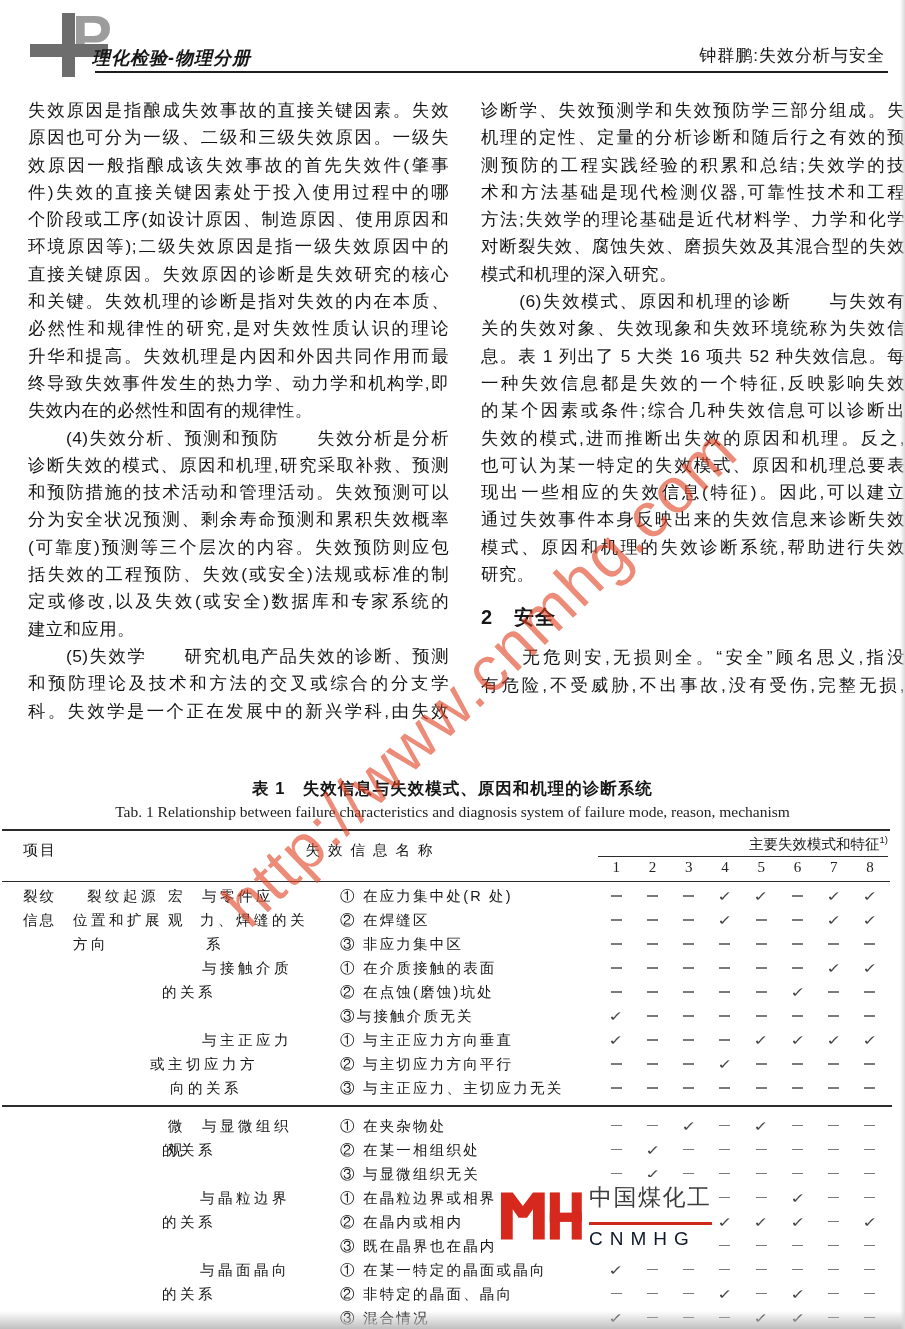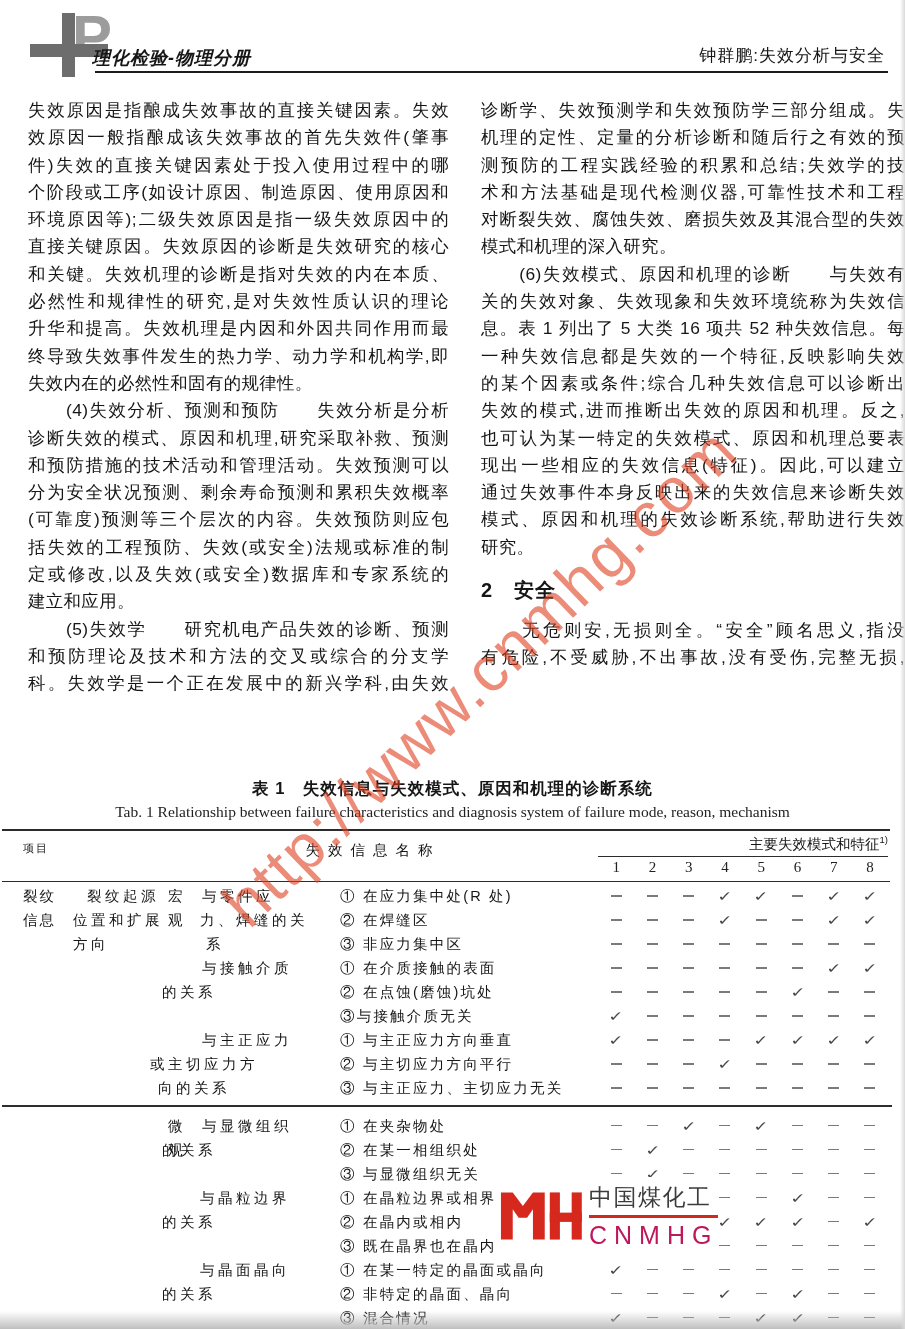--- a/index.html
+++ b/index.html
@@ -32,21 +32,21 @@
 
   
   .tbl-title{position:absolute;left:0;top:778px;width:905px;text-align:center;font-weight:bold;
              font-size:16.5px;letter-spacing:1px;}
   .tbl-sub{position:absolute;left:0;top:803px;width:905px;text-align:center;font-size:15.5px;
            font-family:"Liberation Serif",serif;color:#222;}
   .rule{position:absolute;left:2px;width:888px;background:#2b2b2b;}
   .rule-top{top:829px;height:1.6px;}
   .rule-subhdr{left:598px;width:290px;top:856px;height:1.1px;}
   .rule-hdr{top:881px;height:1.4px;}
-  .hdr-item{position:absolute;left:23px;top:841px;font-size:11px;letter-spacing:2px;text-align:right;}
+  .hdr-item{position:absolute;left:23px;top:841px;font-size:15px;letter-spacing:2px;text-align:right;}
   .hdr-name{position:absolute;left:150px;top:841px;width:440px;text-align:center;font-size:14.5px;
             letter-spacing:2px;}
   .hdr-modes{position:absolute;left:598px;top:834px;width:290px;text-align:right;font-size:14.5px;}
   .hdr-modes sup{font-size:9.5px;}
   .hdr-nums{position:absolute;left:598px;top:859px;width:290px;display:flex;
             font-family:"Liberation Serif",serif;font-size:15px;color:#222;}
   .hdr-nums span{flex:1;text-align:center;}
 
   .rows{position:absolute;left:0;top:884px;width:905px;}
   .trow{position:relative;height:24px;}
@@ -61,43 +61,44 @@
   .mcell{flex:1;display:flex;align-items:center;justify-content:center;}
   .check{font-size:14px;color:#474747;transform:scaleX(1.3);}
   .dashline{display:block;width:11px;height:1.4px;background:#7a7a7a;}
   .tdivider{height:1.5px;background:#2e2e2e;margin:5px 0 7px;width:890px;margin-left:2px;}
 
   
   .brand{position:absolute;left:494px;top:1177px;width:222px;height:78px;background:#ffffff;
          display:flex;align-items:center;z-index:5;}
   .brand-glyph{width:88px;height:64px;flex:0 0 auto;}
   .brand-text{margin-left:7px;}
-  .brand-cn{font-size:23px;color:#3c3c3c;letter-spacing:1.5px;padding-bottom:2px;
+  .brand-cn{font-size:23px;color:#3c3c3c;letter-spacing:1.5px;padding-bottom:9px;
             border-bottom:3px solid #cf2a1b;white-space:nowrap;}
-  .brand-en{font-size:25px;color:#be185d;letter-spacing:7px;margin-top:3px;white-space:nowrap;}
+  .brand-en{font-size:19px;color:#0f172a;letter-spacing:7px;margin-top:3px;white-space:nowrap;}
 
   .bottom-shade{position:absolute;left:0;top:1311px;width:905px;height:18px;
                 background:linear-gradient(rgba(255,255,255,0),#bfbfbf);}
   .right-shade{position:absolute;right:0;top:0;width:5px;height:1329px;
                background:linear-gradient(to right,rgba(255,255,255,0),#d9d9d9);}
 </style>
 </head>
 <body>
 
 <div class="page">
 
   <div class="logo-p">P</div>
   <div class="logo-cross-v"></div>
   <div class="logo-cross-h"></div>
   <div class="journal-title">理化检验-物理分册</div>
   <div class="header-article">钟群鹏:失效分析与安全</div>
   <div class="header-rule"></div>
 
   <div class="colL">
       <div class="line">失效原因是指酿成失效事故的直接关键因素。失效</div>
+      <div class="line">原因也可分为一级、二级和三级失效原因。一级失</div>
       <div class="line">效原因一般指酿成该失效事故的首先失效件(肇事</div>
       <div class="line">件)失效的直接关键因素处于投入使用过程中的哪</div>
       <div class="line">个阶段或工序(如设计原因、制造原因、使用原因和</div>
       <div class="line">环境原因等);二级失效原因是指一级失效原因中的</div>
       <div class="line">直接关键原因。失效原因的诊断是失效研究的核心</div>
       <div class="line">和关键。失效机理的诊断是指对失效的内在本质、</div>
       <div class="line">必然性和规律性的研究,是对失效性质认识的理论</div>
       <div class="line">升华和提高。失效机理是内因和外因共同作用而最</div>
       <div class="line">终导致失效事件发生的热力学、动力学和机构学,即</div>
       <div class="line nj">失效内在的必然性和固有的规律性。</div>
@@ -111,20 +112,21 @@
       <div class="line nj">建立和应用。</div>
       <div class="line">　　(5)失效学　　研究机电产品失效的诊断、预测</div>
       <div class="line">和预防理论及技术和方法的交叉或综合的分支学</div>
       <div class="line">科。失效学是一个正在发展中的新兴学科,由失效</div>
     </div>
   <div class="colR">
       <div class="line">诊断学、失效预测学和失效预防学三部分组成。失</div>
       <div class="line">机理的定性、定量的分析诊断和随后行之有效的预</div>
       <div class="line">测预防的工程实践经验的积累和总结;失效学的技</div>
       <div class="line">术和方法基础是现代检测仪器,可靠性技术和工程</div>
+      <div class="line">方法;失效学的理论基础是近代材料学、力学和化学</div>
       <div class="line">对断裂失效、腐蚀失效、磨损失效及其混合型的失效</div>
       <div class="line nj">模式和机理的深入研究。</div>
       <div class="line">　　(6)失效模式、原因和机理的诊断　　与失效有</div>
       <div class="line">关的失效对象、失效现象和失效环境统称为失效信</div>
       <div class="line">息。表 1 列出了 5 大类 16 项共 52 种失效信息。每</div>
       <div class="line">一种失效信息都是失效的一个特征,反映影响失效</div>
       <div class="line">的某个因素或条件;综合几种失效信息可以诊断出</div>
       <div class="line">失效的模式,进而推断出失效的原因和机理。反之,</div>
       <div class="line">也可认为某一特定的失效模式、原因和机理总要表</div>
       <div class="line">现出一些相应的失效信息(特征)。因此,可以建立</div>
@@ -395,21 +397,21 @@
           </span>
           <span class="mcell">
             <span class="dashline"></span>
           </span>
           <span class="mcell">
             <span class="dashline"></span>
           </span>
         </div>
       </div>
       <div class="trow">
-        <span class="tc c4" style="margin-left: 8px; font-family: Liberation Serif, serif;">向的关系</span>
+        <span class="tc c4" style="margin-left: 20px; font-family: Liberation Serif, serif;">向的关系</span>
         <span class="tc lbl">③ 与主正应力、主切应力无关</span>
         <div class="marks">
           <span class="mcell">
             <span class="dashline"></span>
           </span>
           <span class="mcell">
             <span class="dashline"></span>
           </span>
           <span class="mcell">
             <span class="dashline"></span>

